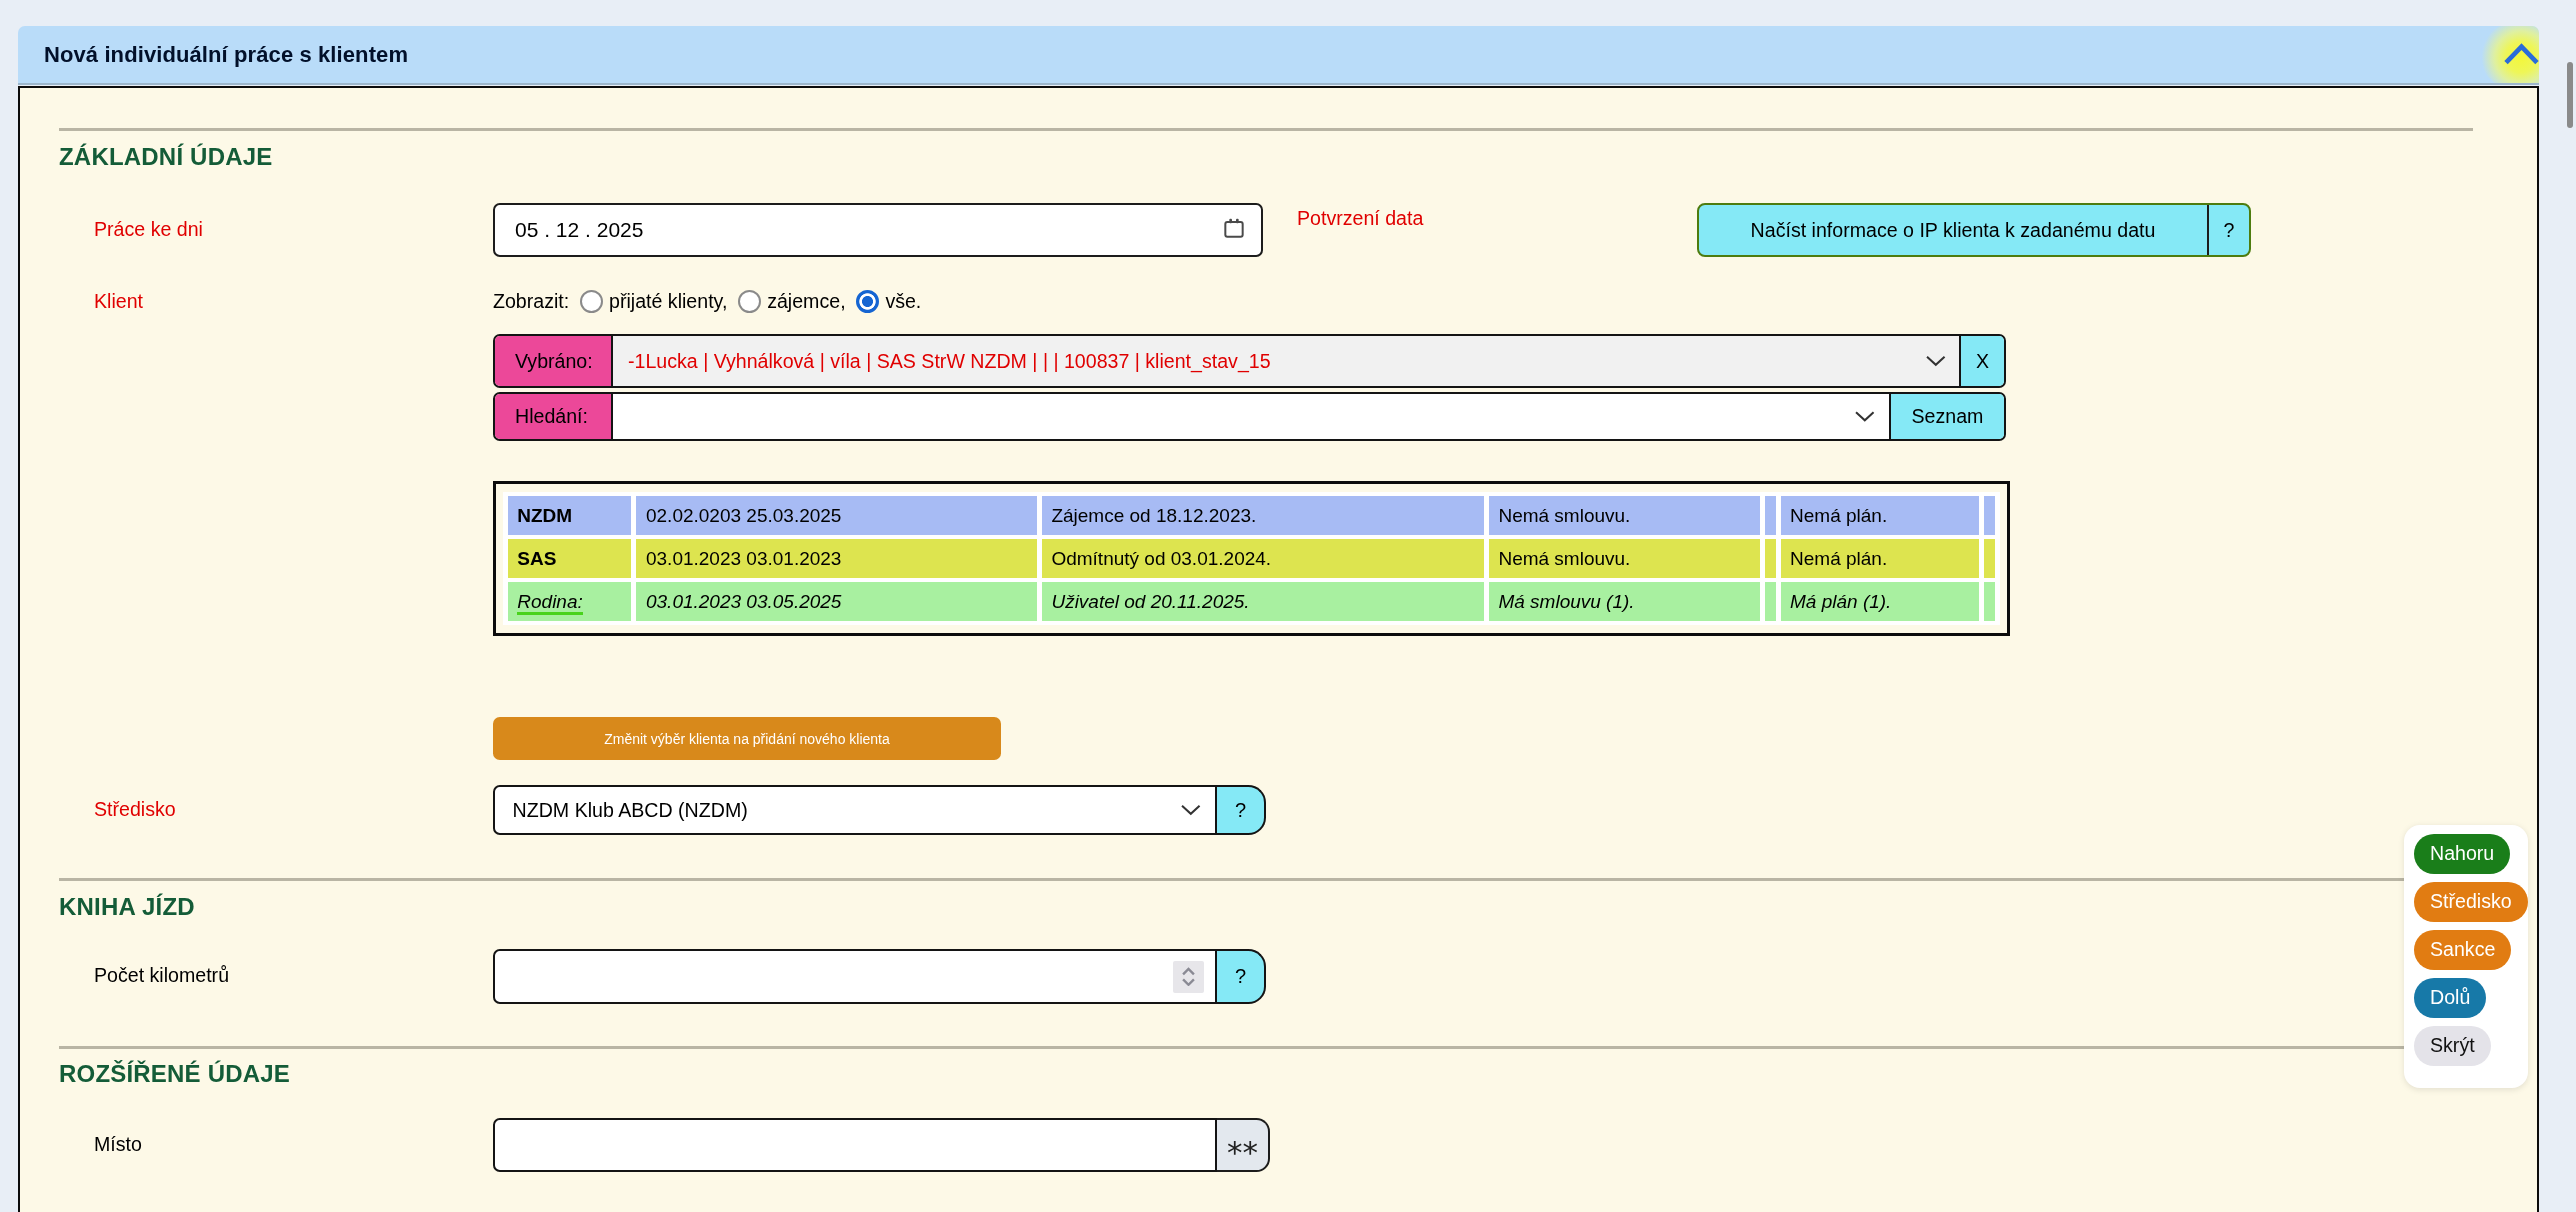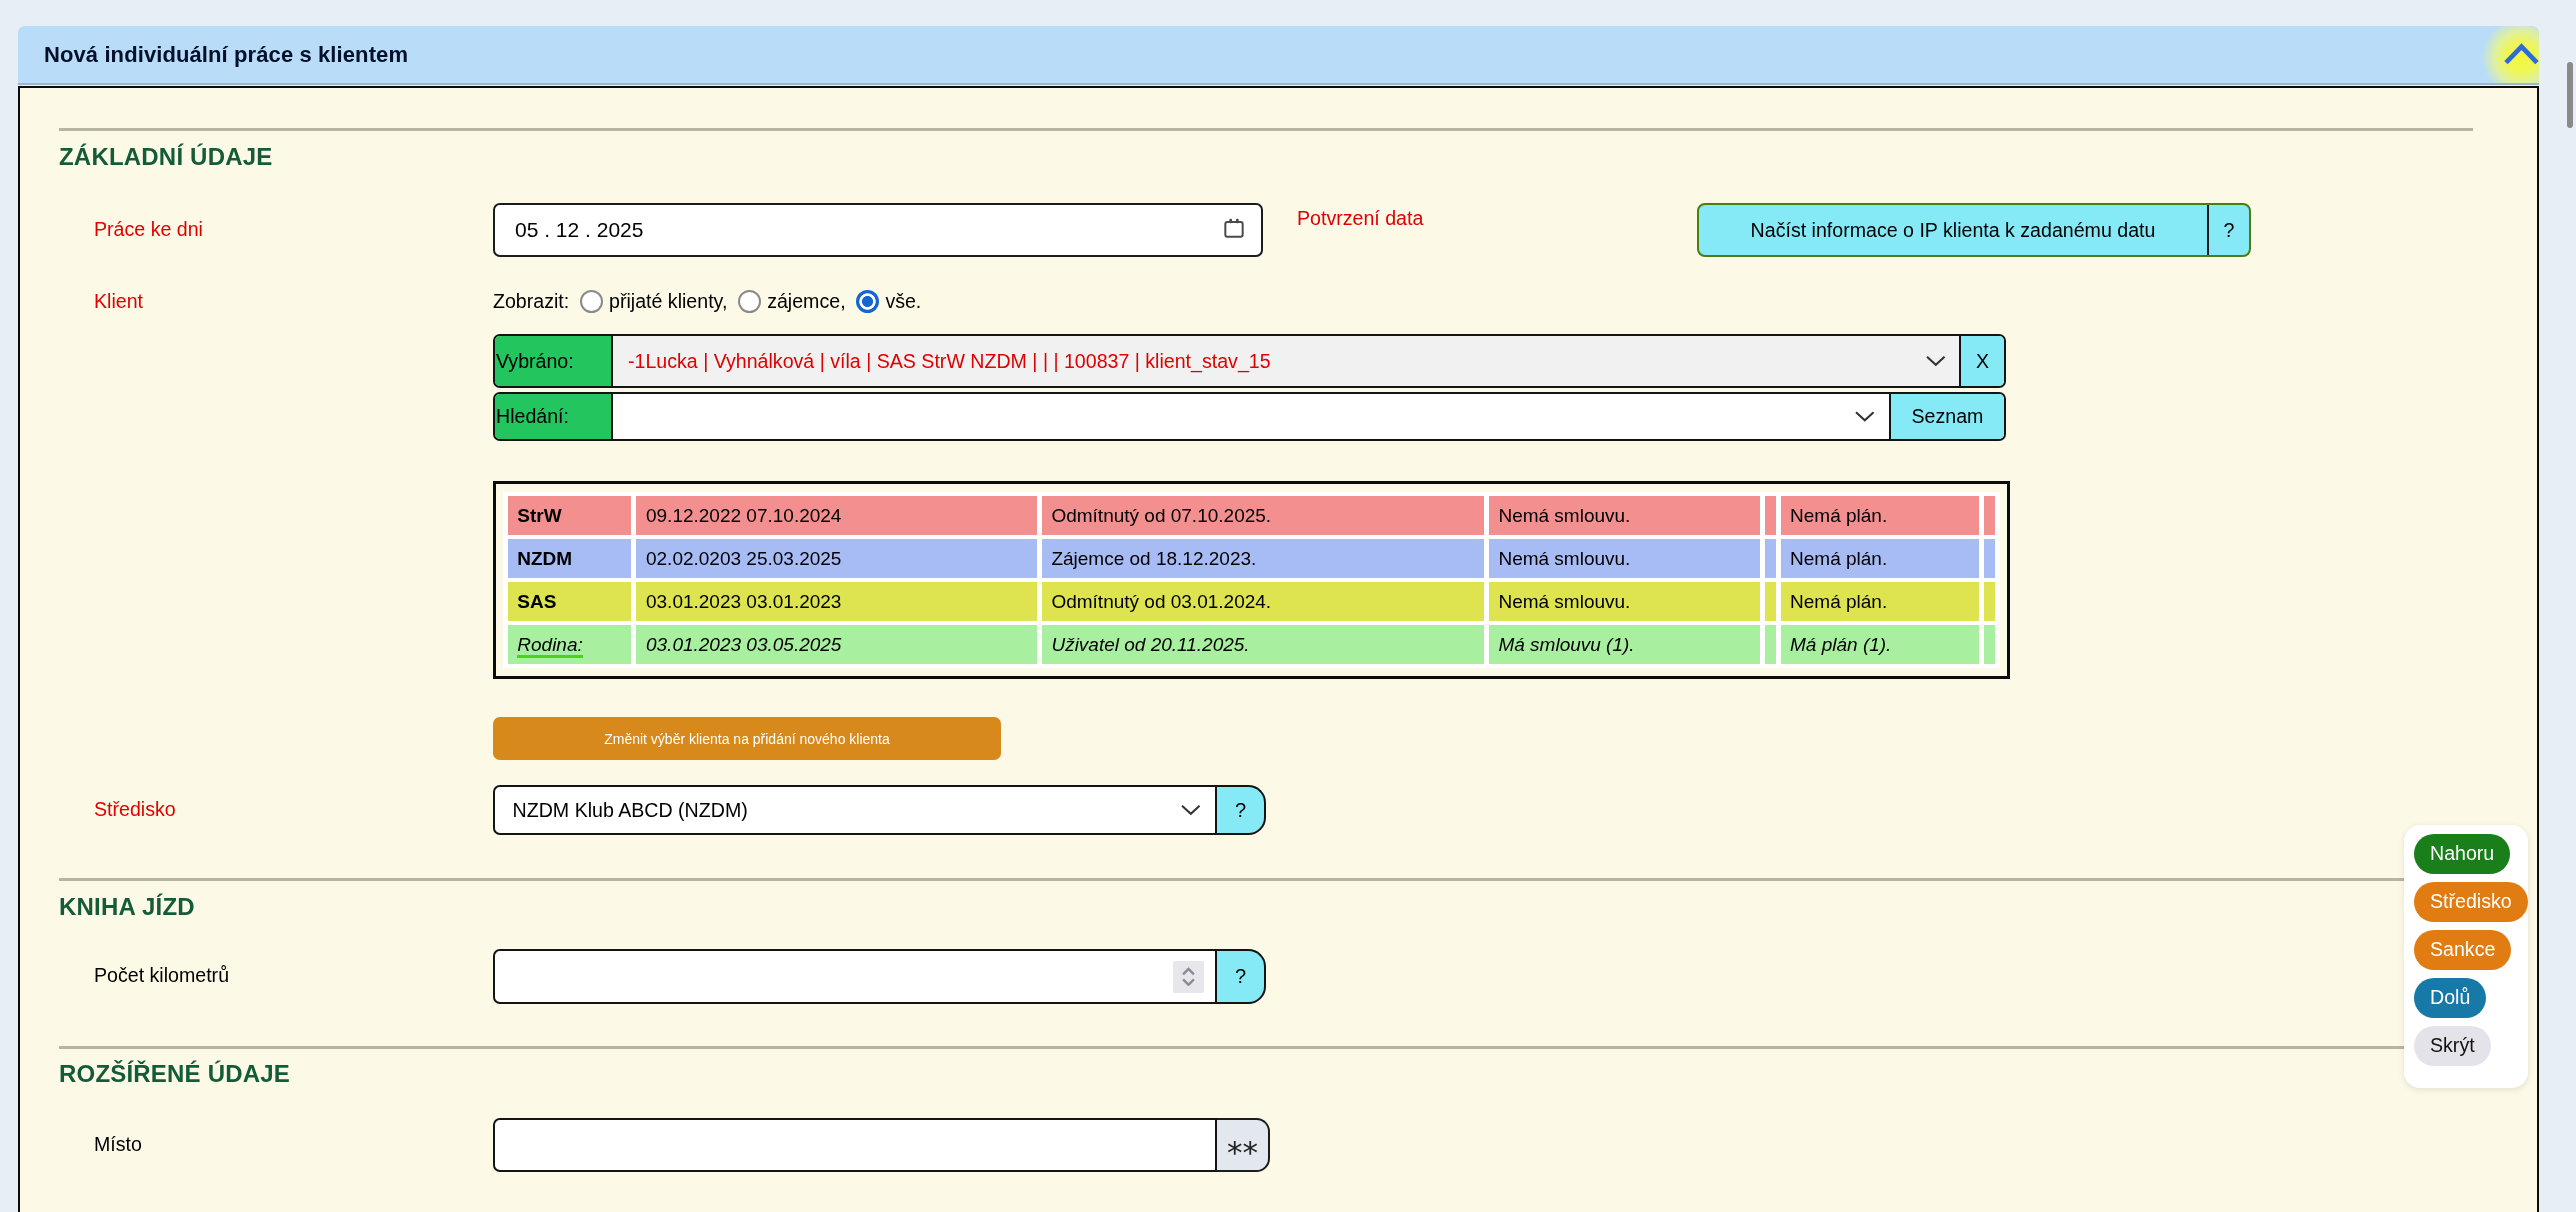--- a/index.html
+++ b/index.html
@@ -69,22 +69,22 @@
     background:radial-gradient(circle, #1565d2 0 38%, #fff 44% 58%, #1565d2 64% 100%);
   }
   
   .combo-row {
     position:absolute; left:493px; display:flex; align-items:stretch;
     border:2px solid #141414; border-radius:6.8px; overflow:hidden; font-size:19.6px;
   }
   #vybrano-row { top:334px; width:1513px; height:54px; }
   #hledani-row { top:392px; width:1513px; height:49px; }
   .combo-label {
-    width:118px; background:#22c55e; border-right:2px solid #141414;
-    display:flex; align-items:center; padding-left:1px; flex:0 0 auto;
+    width:118px; background:#ec4899; border-right:2px solid #141414;
+    display:flex; align-items:center; padding-left:20px; flex:0 0 auto;
   }
   .combo-value {
     flex:1; background:#f1f1f1; display:flex; align-items:center;
     padding:0 12px 0 15px; color:#e00000; cursor:pointer; min-width:0;
   }
   .combo-value .chev { margin-left:auto; flex:0 0 auto; }
   .cyan-btn {
     background:#85e9f6; border-left:2px solid #141414;
     display:flex; align-items:center; justify-content:center; cursor:pointer;
     font-size:19.6px; font-family:"Liberation Sans", sans-serif; border-top:none; border-right:none; border-bottom:none;
@@ -254,29 +254,20 @@
       <colgroup>
           <col style="width:122px">
           <col style="width:395px">
           <col style="width:436px">
           <col style="width:267px">
           <col style="width:10.8px">
           <col style="width:196px">
           <col style="width:10.8px">
         </colgroup>
       <tbody>
-          <tr class="r0 bold-svc">
-        <td>StrW</td>
-        <td>09.12.2022 07.10.2024</td>
-        <td>Odmítnutý od 07.10.2025.</td>
-        <td>Nemá smlouvu.</td>
-        <td class="tiny"></td>
-        <td>Nemá plán.</td>
-        <td class="tiny"></td>
-      </tr>
       <tr class="r1 bold-svc">
         <td>NZDM</td>
         <td>02.02.0203 25.03.2025</td>
         <td>Zájemce od 18.12.2023.</td>
         <td>Nemá smlouvu.</td>
         <td class="tiny"></td>
         <td>Nemá plán.</td>
         <td class="tiny"></td>
       </tr>
       <tr class="r2 bold-svc">

